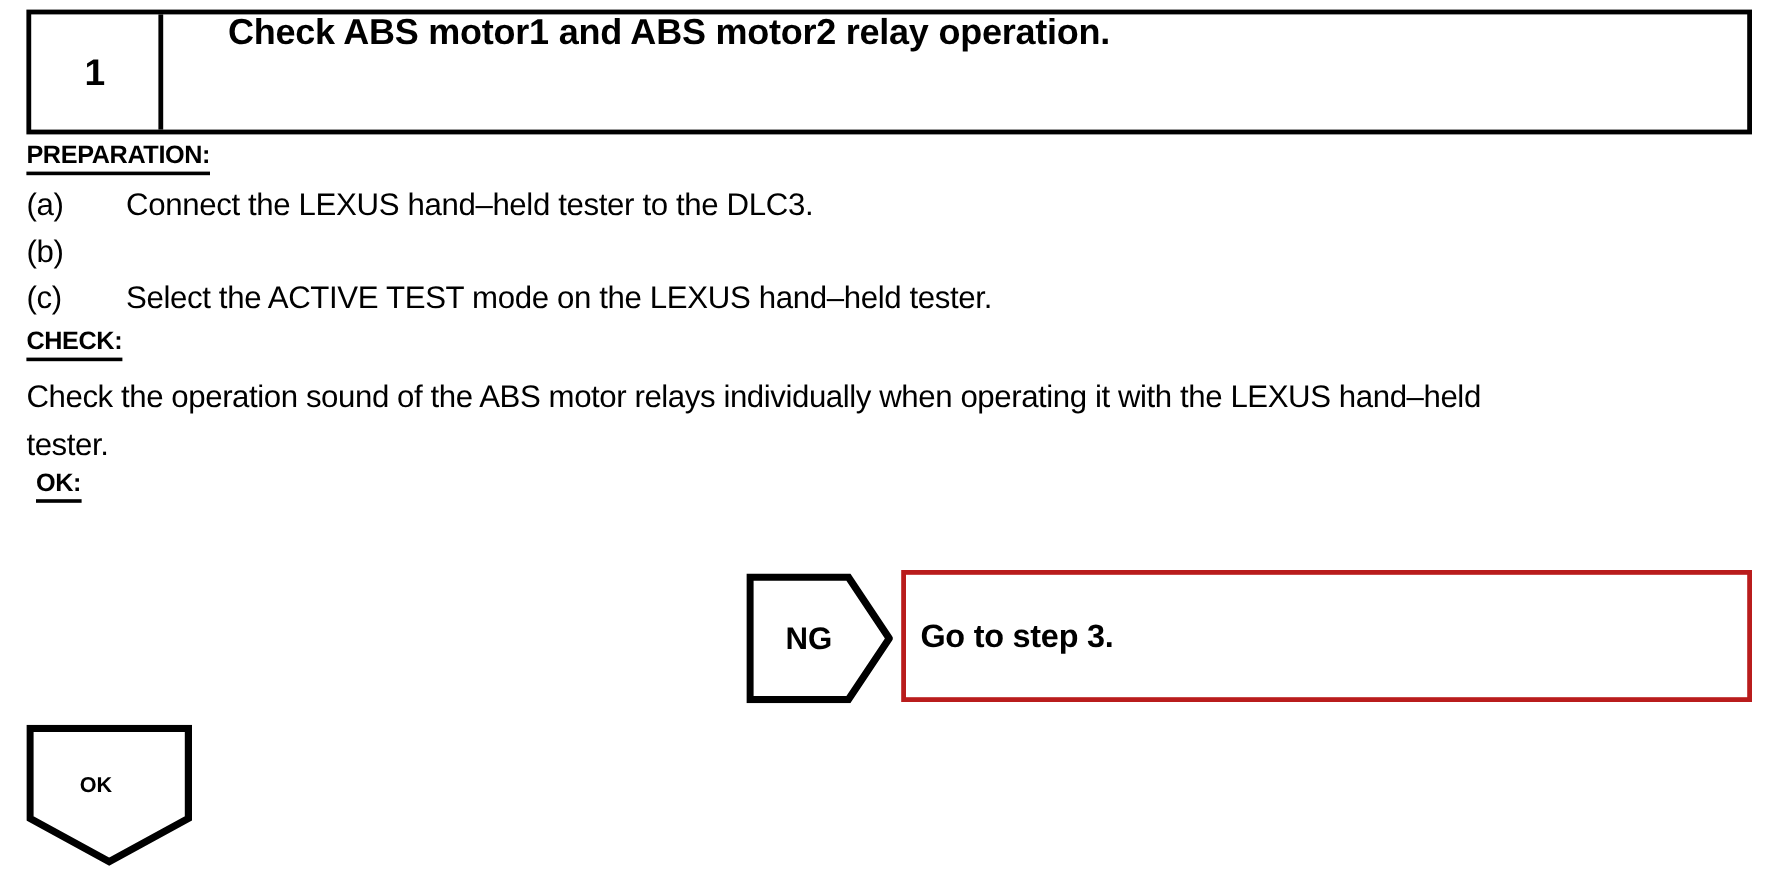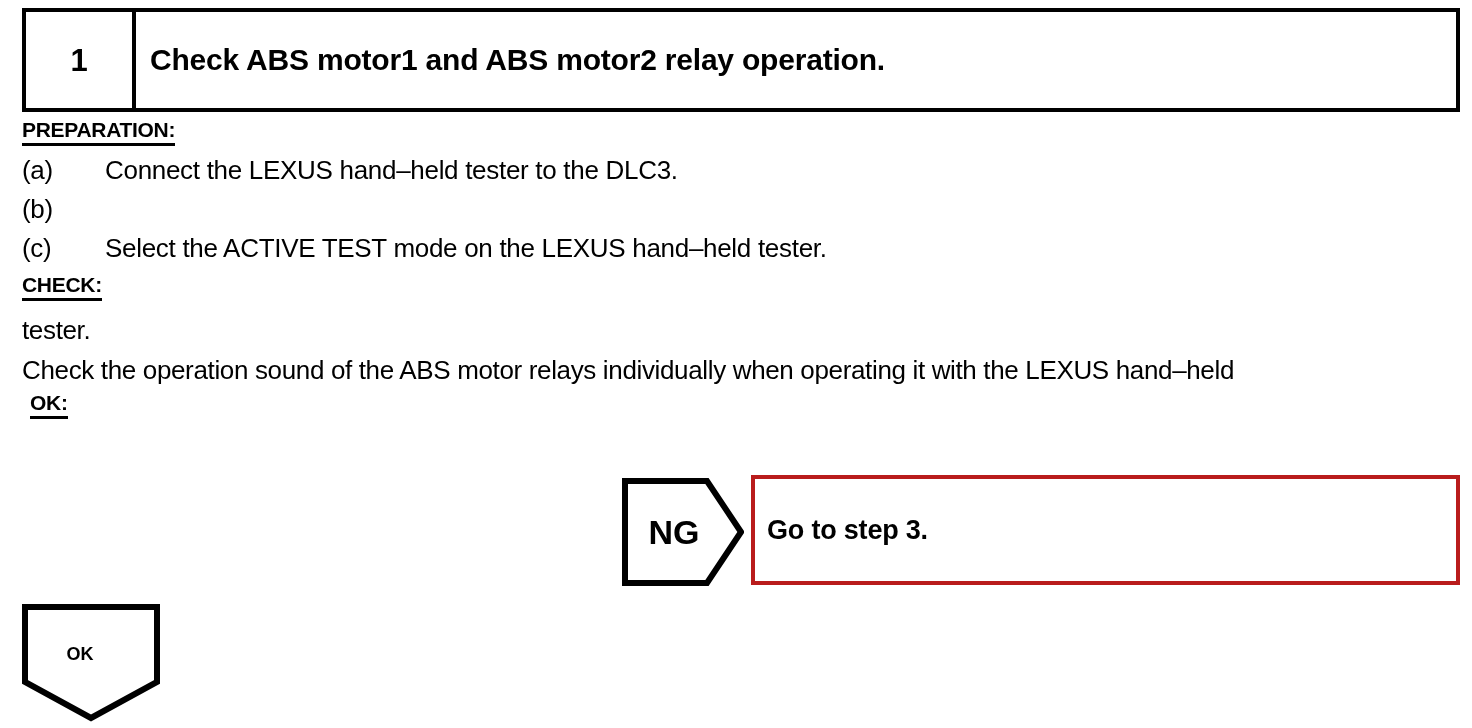--- a/index.html
+++ b/index.html
@@ -40,23 +40,24 @@
   }
   .step-number {
     font-size: 31px;
     font-weight: bold;
     letter-spacing: 0px;
     line-height: 1;
   }
   .step-title-cell {
     flex: 1 1 auto;
     display: flex;
-    align-items: center;
+    align-items: flex-start;
     padding-left: 14px;
     box-sizing: border-box;
+    margin-left: 40px;
   }
   .step-title {
     font-size: 30px;
     font-weight: bold;
     letter-spacing: -0.2px;
     line-height: 1.05;
     white-space: nowrap;
   }
 
   
@@ -125,21 +126,21 @@
   .ng-pentagon svg { display: block; }
   .ng-label {
     position: absolute;
     left: 622px;
     top: 478px;
     width: 104px;
     height: 108px;
     display: flex;
     align-items: center;
     justify-content: center;
-    font-size: 34px;
+    font-size: 26px;
     font-weight: bold;
     letter-spacing: 0px;
   }
 
   .ng-target-box {
     position: absolute;
     left: 751px;
     top: 475px;
     width: 709px;
     height: 110px;
@@ -208,22 +209,22 @@
   <div class="list-row">
     <span class="list-label">(c)</span>
     <span class="list-text">Select the ACTIVE TEST mode on the LEXUS hand–held tester.</span>
   </div>
 
   <div class="heading-row">
     <span class="heading">CHECK:</span>
   </div>
 
   <div class="para">
+    <div class="para-line">Check the operation sound of the ABS motor relays individually when operating it with the LEXUS hand–held</div>
     <div class="para-line">tester.</div>
-    <div class="para-line">Check the operation sound of the ABS motor relays individually when operating it with the LEXUS hand–held</div>
   </div>
 
   <div class="heading-row ok-row">
     <span class="heading">OK:</span>
   </div>
 
 </div>
 
 <div class="ng-pentagon">
   <svg width="122" height="108" viewBox="0 0 122 108" xmlns="http://www.w3.org/2000/svg">

